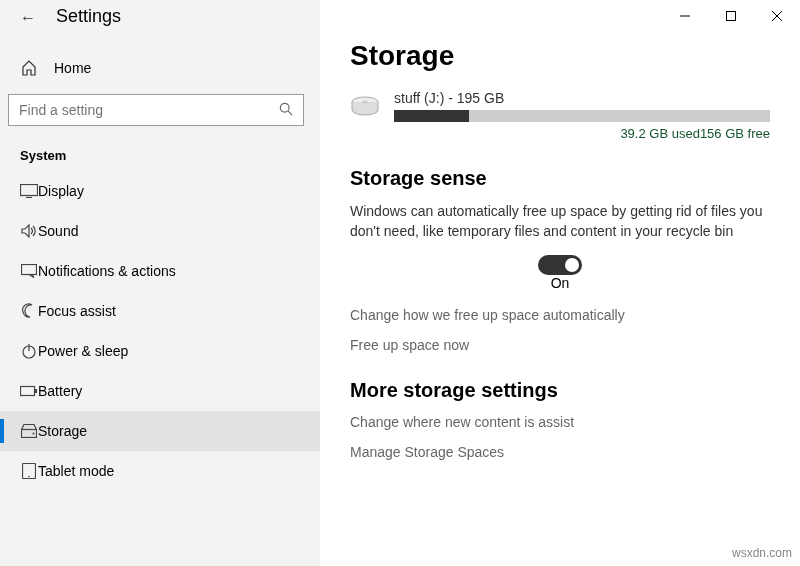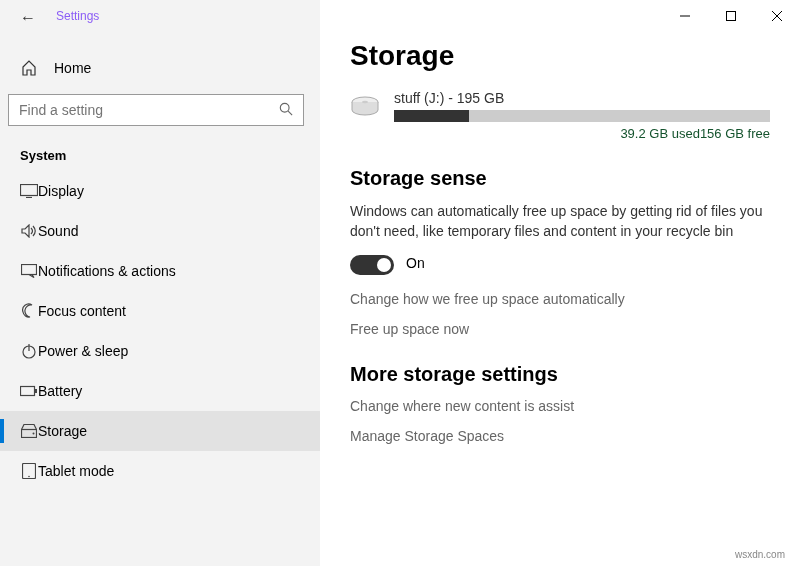--- a/index.html
+++ b/index.html
@@ -1,21 +1,21 @@
 <!DOCTYPE html>
 <html><head>
   <meta charset="utf-8">
   <style>
     * { margin: 0; padding: 0; box-sizing: border-box; font-family: "Segoe UI", Tahoma, sans-serif; }
     body { width: 800px; height: 566px; background: #fff; overflow: hidden; position: relative; }
     .window { display: flex; height: 100%; }
     .titlebar { position: absolute; top: 0; left: 0; right: 0; height: 32px; display: flex; align-items: center; justify-content: space-between; z-index: 10; }
     .tb-left { display: flex; align-items: center; gap: 20px; padding-left: 20px; }
     .back-arrow { font-size: 16px; color: #333; cursor: pointer; }
-    .tb-title { font-size: 12px; color: #8b5cf6; }
+    .tb-title { font-size: 18px; color: #000000; }
     .tb-right { display: flex; }
     .wc-btn { width: 46px; height: 32px; display: flex; align-items: center; justify-content: center; cursor: pointer; font-size: 10px; font-family: 'Segoe UI', sans-serif; }
 
     .sidebar { width: 320px; background: #f3f3f3; padding-top: 50px; height: 100%; position: relative; }
     .home-row { display: flex; align-items: center; gap: 16px; padding: 10px 20px; cursor: pointer; margin-bottom: 8px; }
     .home-icon { width: 18px; display: flex; justify-content: center; font-size: 16px; color: #333; }
     .home-label { font-size: 14px; color: #000; }
 
     .search-box { margin: 0 16px 14px 8px; height: 32px; border: 1px solid #999; background: #fff; display: flex; align-items: center; padding: 0 10px; }
     .search-input { flex: 1; border: none; outline: none; font-size: 14px; background: transparent; }
@@ -36,26 +36,26 @@
     .link { font-size: 14px; color: #666; margin-bottom: 14px; cursor: pointer; display: block; }
 
     .drive-row { display: flex; align-items: flex-start; gap: 14px; margin-bottom: 6px; }
     .disk-icon { width: 30px; height: 20px; margin-top: 6px; }
     .drive-info { flex: 1; }
     .drive-title { font-size: 14px; color: #333; margin-bottom: 4px; }
     .bar { height: 12px; background: #ccc; width: 100%; position: relative; margin-bottom: 4px; }
     .bar-fill { height: 100%; background: #333; }
     .bar-labels { display: flex; justify-content: flex-end; font-size: 13px; color: #14532d; }
 
-    .toggle-row { display: flex; gap: 12px; margin-bottom: 16px; }
+    .toggle-row { display: flex; align-items: center; margin-bottom: 16px; flex-direction: column; }
     .toggle { width: 44px; height: 20px; border-radius: 10px; background: #333; position: relative; cursor: pointer; }
     .toggle::after { content: ""; position: absolute; right: 3px; top: 3px; width: 14px; height: 14px; border-radius: 50%; background: #fff; }
     .toggle-label { font-size: 14px; }
 
-    .watermark { position: absolute; right: 15px; bottom: 6px; font-size: 10px; color: #888; }
+    .watermark { position: absolute; right: 8px; bottom: 6px; font-size: 12px; color: #888; }
   </style>
 </head>
 <body>
 
 <div class="titlebar">
   <div class="tb-left">
     <span class="back-arrow">←</span>
     <span class="tb-title">Settings</span>
   </div>
   <div class="tb-right">
@@ -131,21 +131,21 @@
       </span>
       <span class="nav-label">Notifications &amp; actions</span>
     </div>
 
     <div class="nav-item">
       <span class="nav-icon">
         <svg width="16" height="16" viewBox="0 0 16 16">
             <path d="M2 9 A6 6 0 0 1 11 2 A4.5 4.5 0 0 0 9 14 A6 6 0 0 1 2 9 Z" fill="none" stroke="#444" stroke-width="1.2"></path>
           </svg>
       </span>
-      <span class="nav-label">Focus content</span>
+      <span class="nav-label">Focus assist</span>
     </div>
 
     <div class="nav-item">
       <span class="nav-icon">
         <svg width="16" height="16" viewBox="0 0 16 16">
             <circle cx="8" cy="9" r="6" fill="none" stroke="#444" stroke-width="1.2"></circle>
             <line x1="8" y1="1" x2="8" y2="8" stroke="#444" stroke-width="1.2"></line>
           </svg>
       </span>
       <span class="nav-label">Power &amp; sleep</span>

